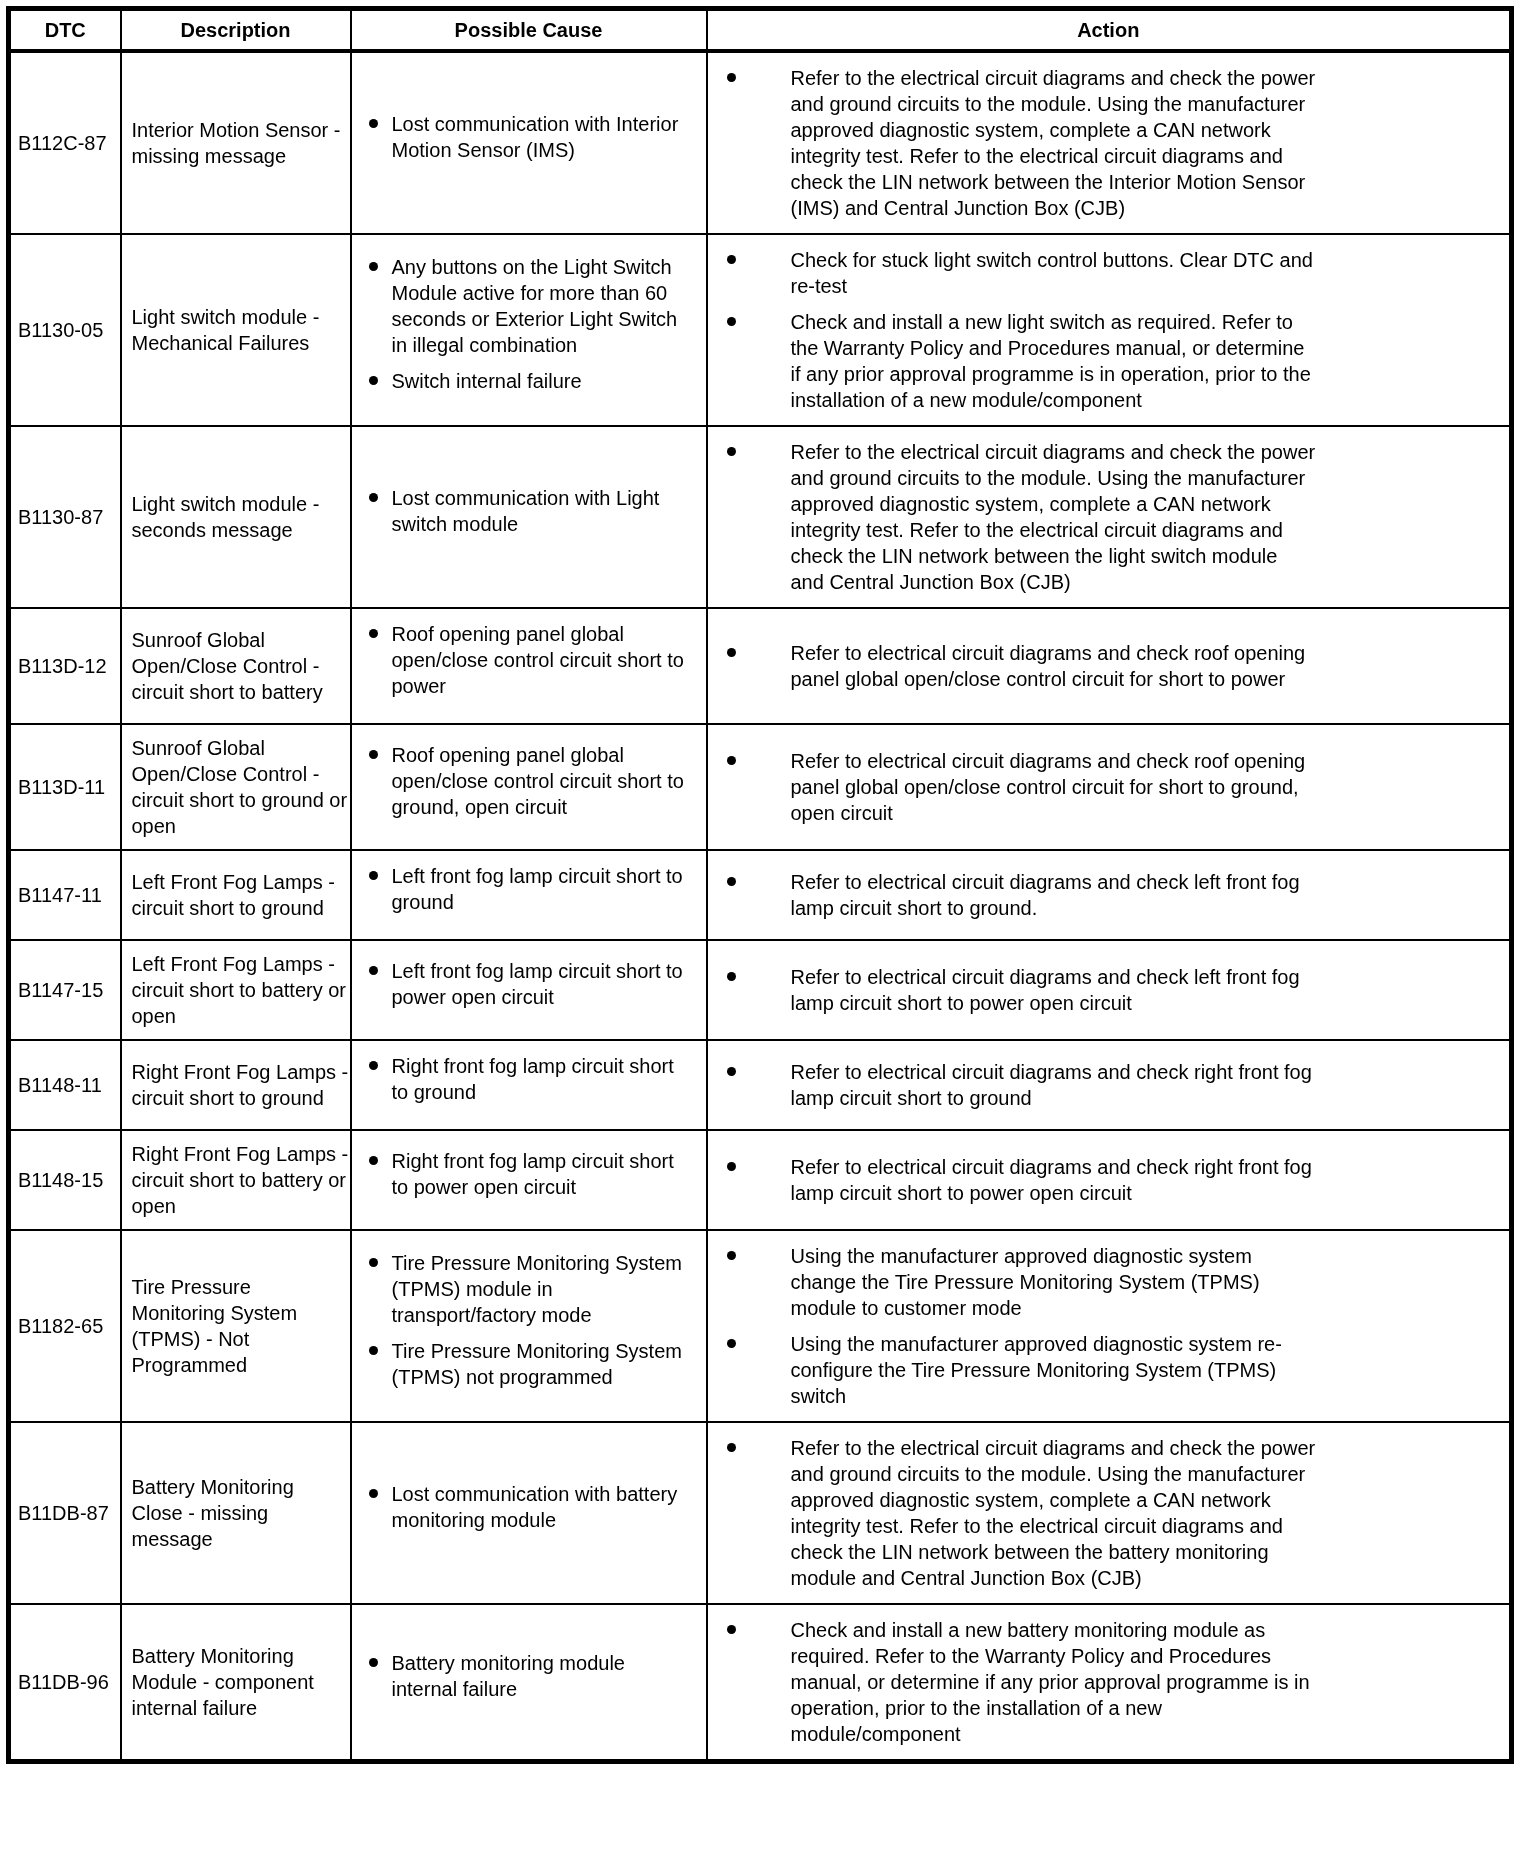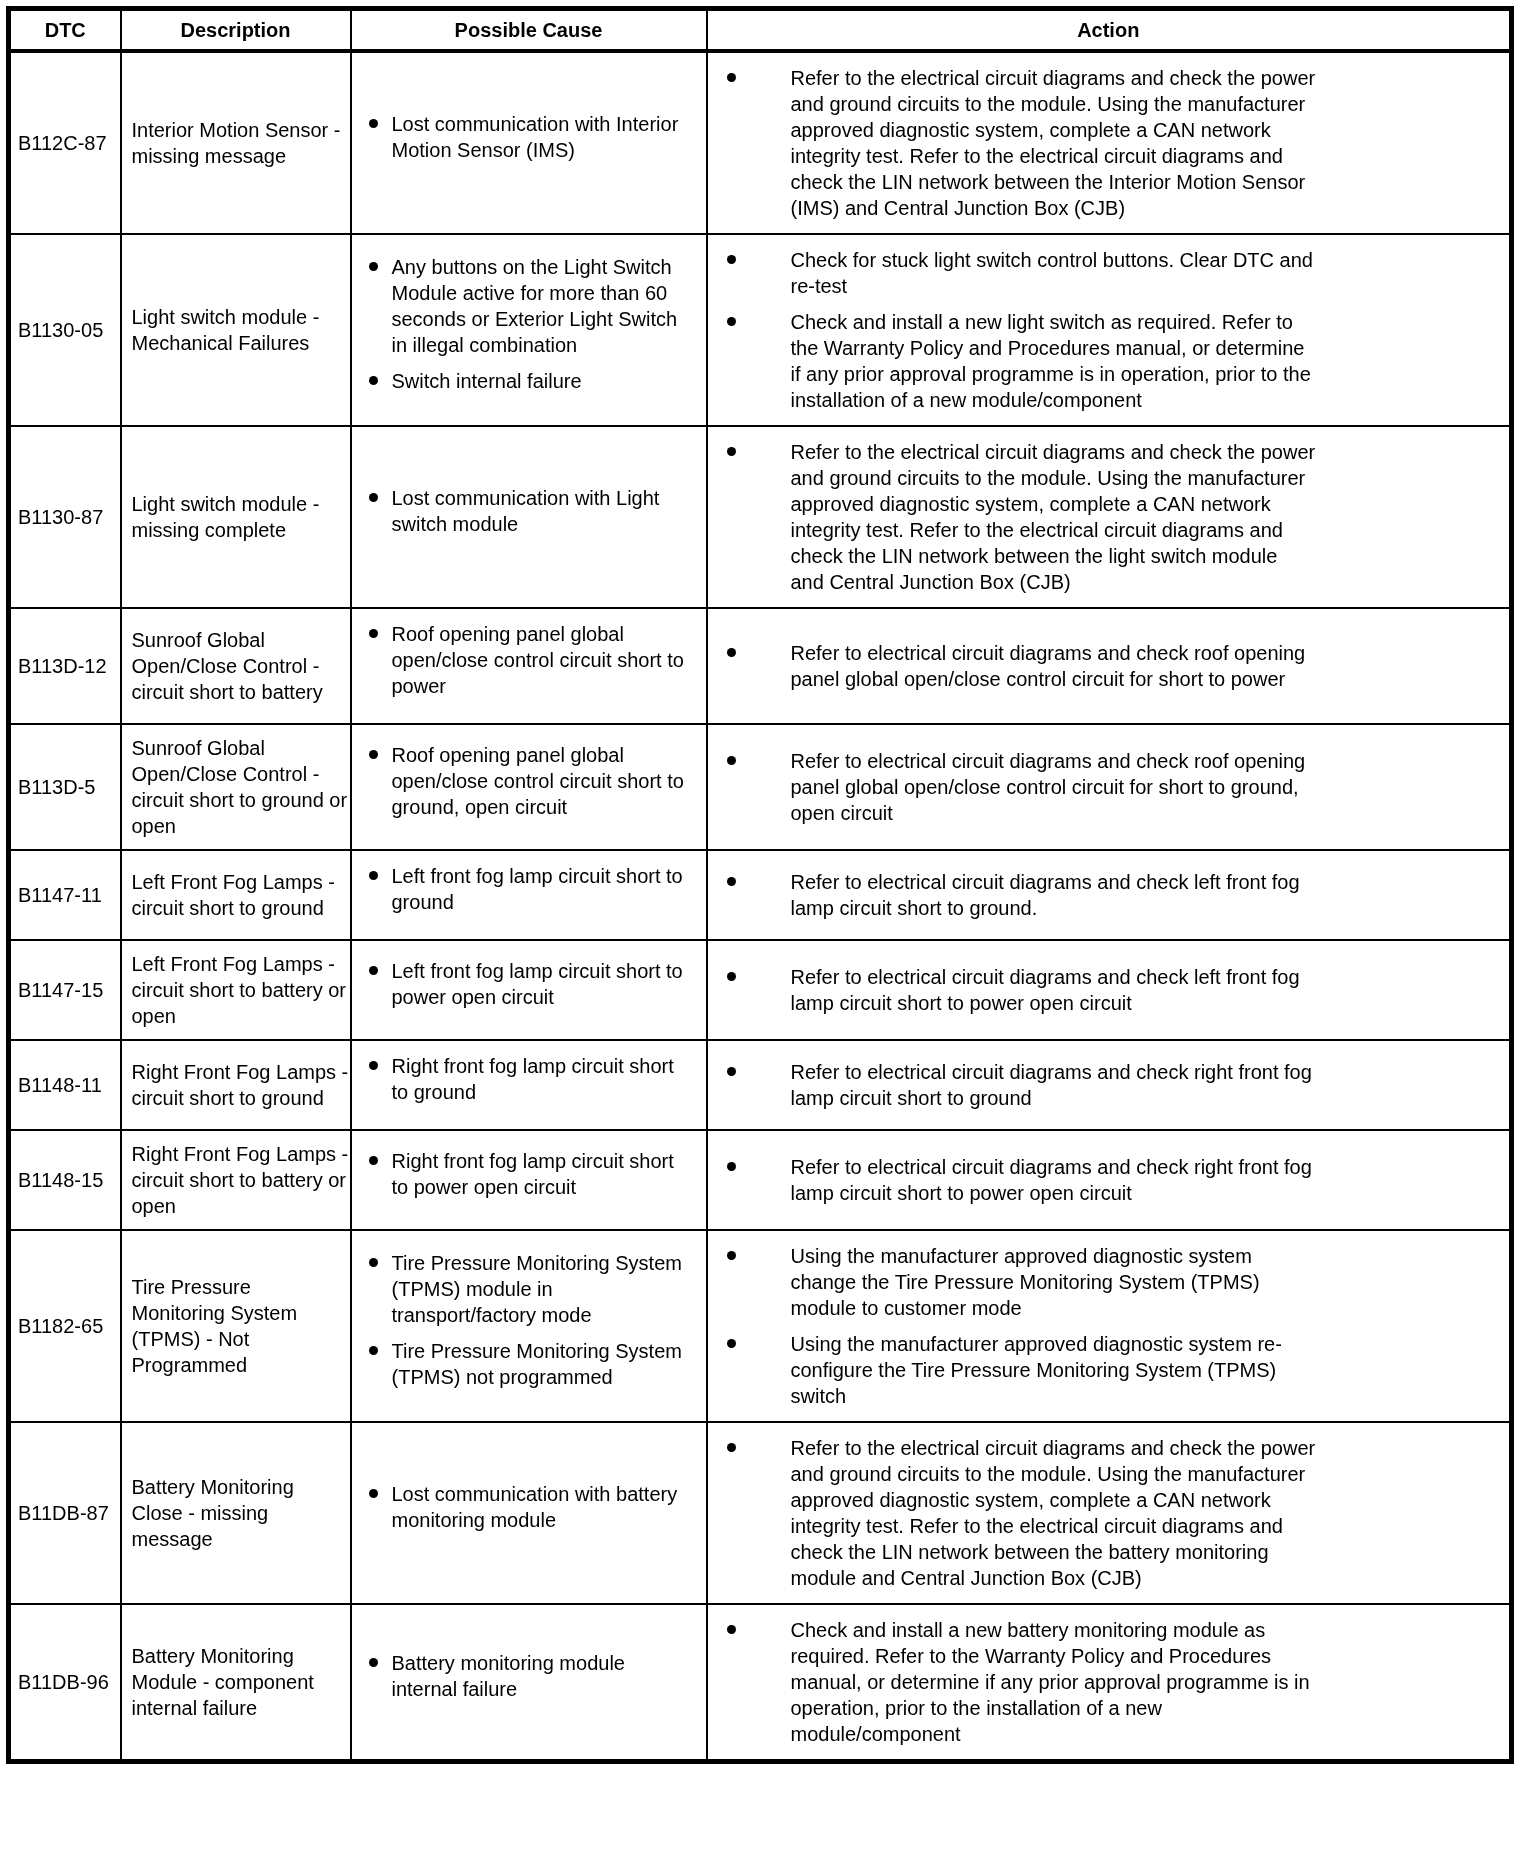--- a/index.html
+++ b/index.html
@@ -112,21 +112,21 @@
               <span class="txt">Check for stuck light switch control buttons. Clear DTC and re-test</span>
             </div>
             <div class="bi">
               <span class="dot"></span>
               <span class="txt">Check and install a new light switch as required. Refer to the Warranty Policy and Procedures manual, or determine if any prior approval programme is in operation, prior to the installation of a new module/component</span>
             </div>
           </td>
         </tr>
         <tr class="body-row">
           <td class="cell-dtc">B1130-87</td>
-          <td class="cell-desc">Light switch module - missing complete</td>
+          <td class="cell-desc">Light switch module - seconds message</td>
           <td class="cell-cause">
             <div class="bi">
               <span class="dot"></span>
               <span class="txt">Lost communication with Light switch module</span>
             </div>
           </td>
           <td class="cell-action">
             <div class="bi">
               <span class="dot"></span>
               <span class="txt">Refer to the electrical circuit diagrams and check the power and ground circuits to the module. Using the manufacturer approved diagnostic system, complete a CAN network integrity test. Refer to the electrical circuit diagrams and check the LIN network between the light switch module and Central Junction Box (CJB)</span>
@@ -143,21 +143,21 @@
             </div>
           </td>
           <td class="cell-action">
             <div class="bi">
               <span class="dot"></span>
               <span class="txt">Refer to electrical circuit diagrams and check roof opening panel global open/close control circuit for short to power</span>
             </div>
           </td>
         </tr>
         <tr class="body-row">
-          <td class="cell-dtc">B113D-5</td>
+          <td class="cell-dtc">B113D-11</td>
           <td class="cell-desc">Sunroof Global Open/Close Control - circuit short to ground or open</td>
           <td class="cell-cause">
             <div class="bi">
               <span class="dot"></span>
               <span class="txt">Roof opening panel global open/close control circuit short to ground, open circuit</span>
             </div>
           </td>
           <td class="cell-action">
             <div class="bi">
               <span class="dot"></span>

